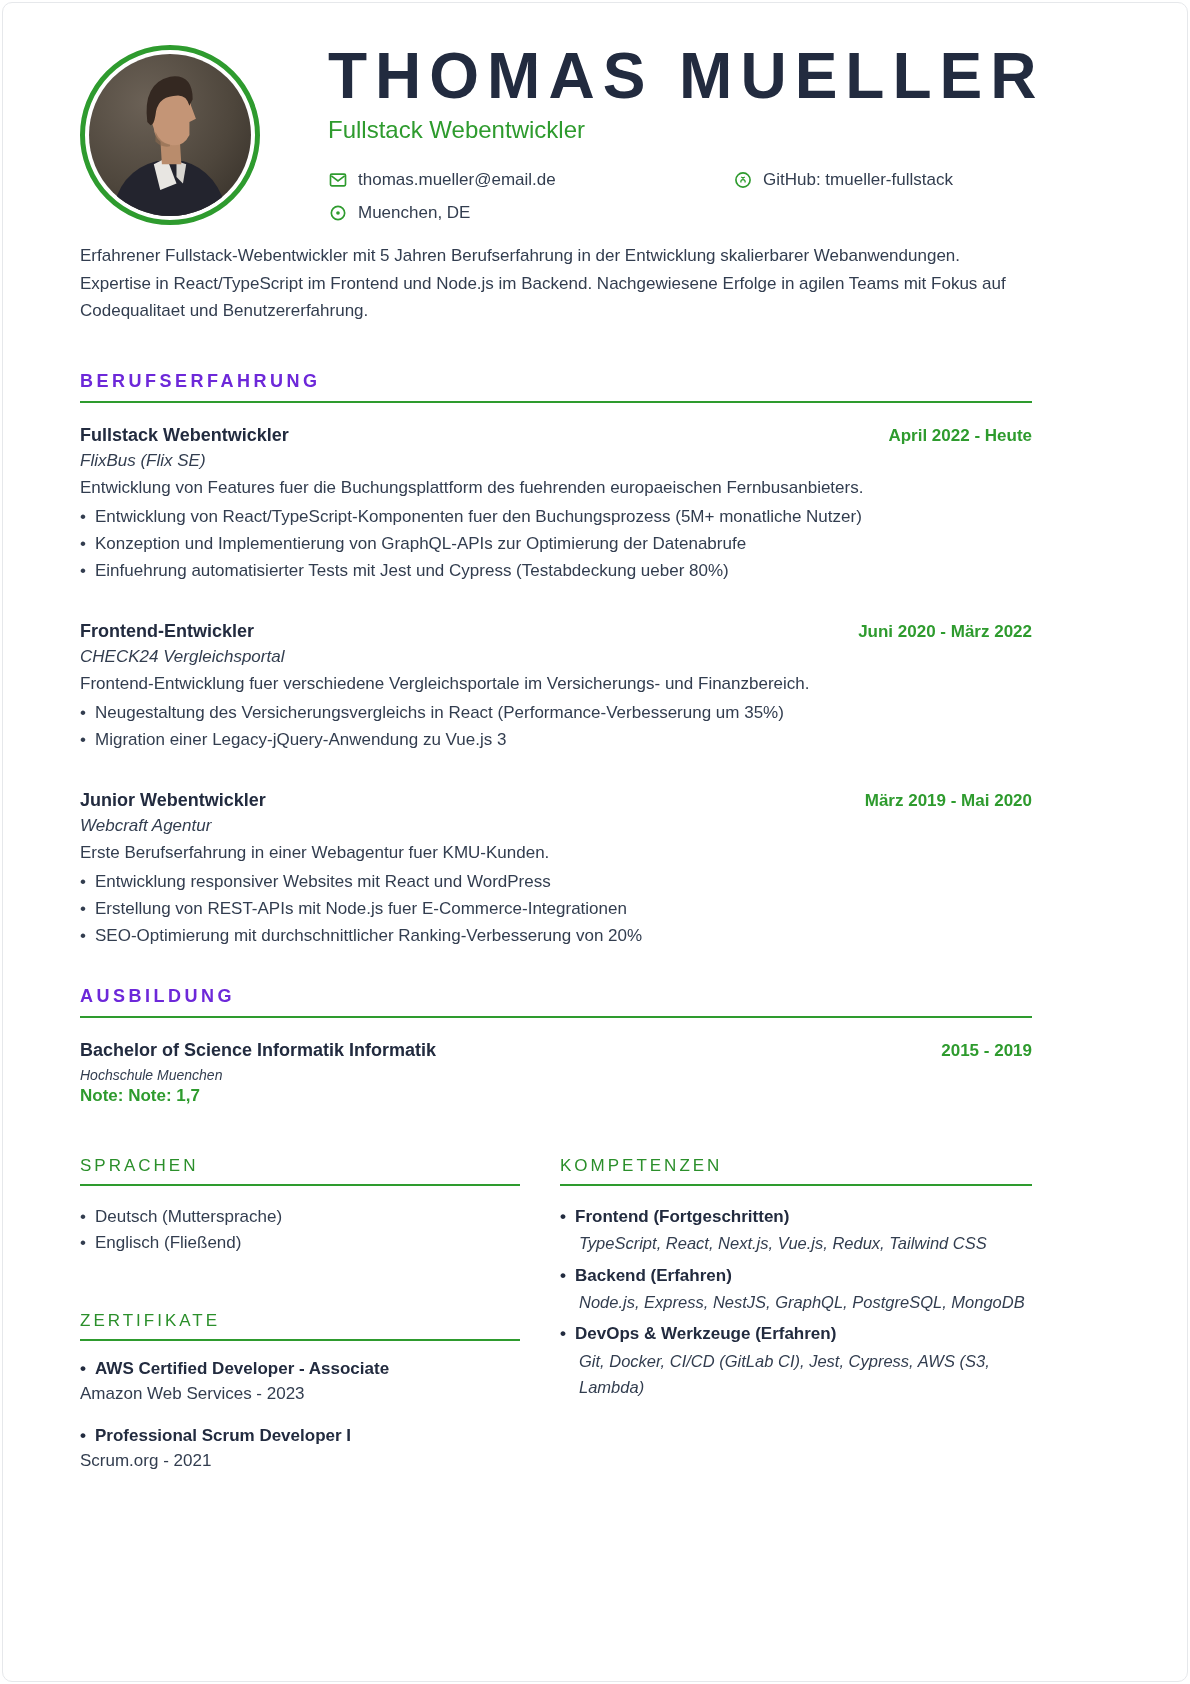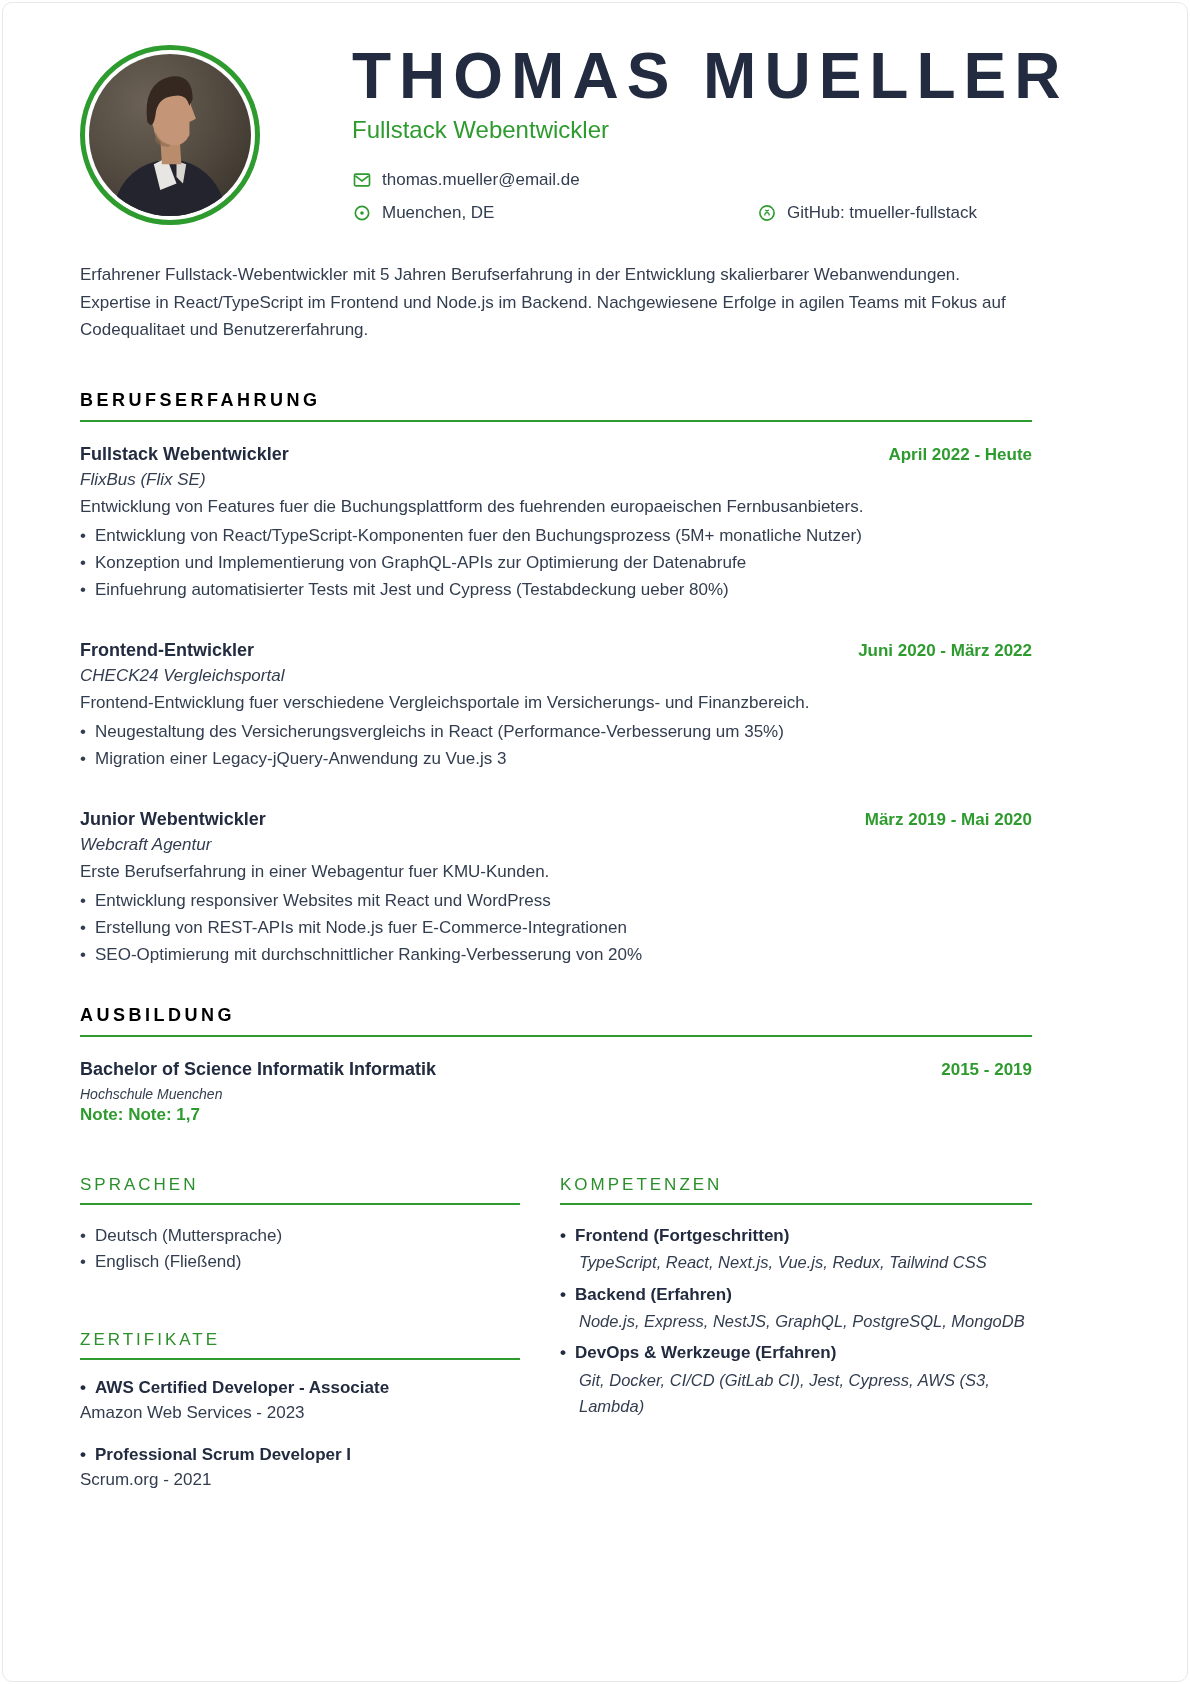--- a/index.html
+++ b/index.html
@@ -12,44 +12,44 @@
   }
   .page {
     position: absolute; inset: 2px;
     border: 1px solid #e6e8eb;
     border-radius: 10px;
     background: #fff;
     padding: 40px 155px 40px 77px;
     overflow: hidden;
   }
   
-  .header { display: flex; gap: 92px; margin-bottom: 36px; }
+  .header { display: flex; gap: 68px; margin-bottom: 17px; }
   .photo-ring {
     width: 180px; height: 180px; flex: 0 0 180px;
     border: 5px solid #2e9b2e; border-radius: 50%;
     background: #fff; padding: 4px; margin-top: 2px;
   }
   .photo { width: 100%; height: 100%; border-radius: 50%; overflow: hidden; display:block; }
   .head-main { flex: 1; min-width: 0; }
   .name {
     font-size: 64px; font-weight: 800; letter-spacing: 8px;
     color: #222b3f; line-height: 1.05; white-space: nowrap;
   }
   .role { font-size: 24px; color: #2e9b2e; margin-top: 6px; }
-  .contacts { display: flex; margin-top: 26px; align-items: flex-end; }
+  .contacts { display: flex; margin-top: 26px; }
   .contact-col-left { width: 405px; display: flex; flex-direction: column; gap: 13px; }
   .contact-col-right { display: flex; flex-direction: column; }
   .contact-row { display: flex; align-items: center; gap: 10px; font-size: 17px; color: #323d4f; }
   .cicon { width: 20px; height: 20px; flex: 0 0 20px; display: inline-flex; }
   .cicon svg { width: 100%; height: 100%; }
   
   .summary { font-size: 17px; line-height: 1.62; margin-bottom: 46px; max-width: 1010px; }
   
   .sec-head {
-    font-size: 18px; font-weight: 700; color: #000000;
+    font-size: 18px; font-weight: 700; color: #6d28d9;
     letter-spacing: 3.5px;
   }
   .sec-rule { border: 0; border-top: 2.5px solid #2e9b2e; margin-top: 9px; }
   .section { margin-bottom: 8px; }
   .sec-body { padding-top: 22px; }
   
   .job { margin-bottom: 36px; }
   .row-split { display: flex; justify-content: space-between; align-items: baseline; }
   .job-title { font-size: 18px; font-weight: 700; color: #222b3f; }
   .job-dates { font-size: 17px; font-weight: 600; color: #2e9b2e; }

